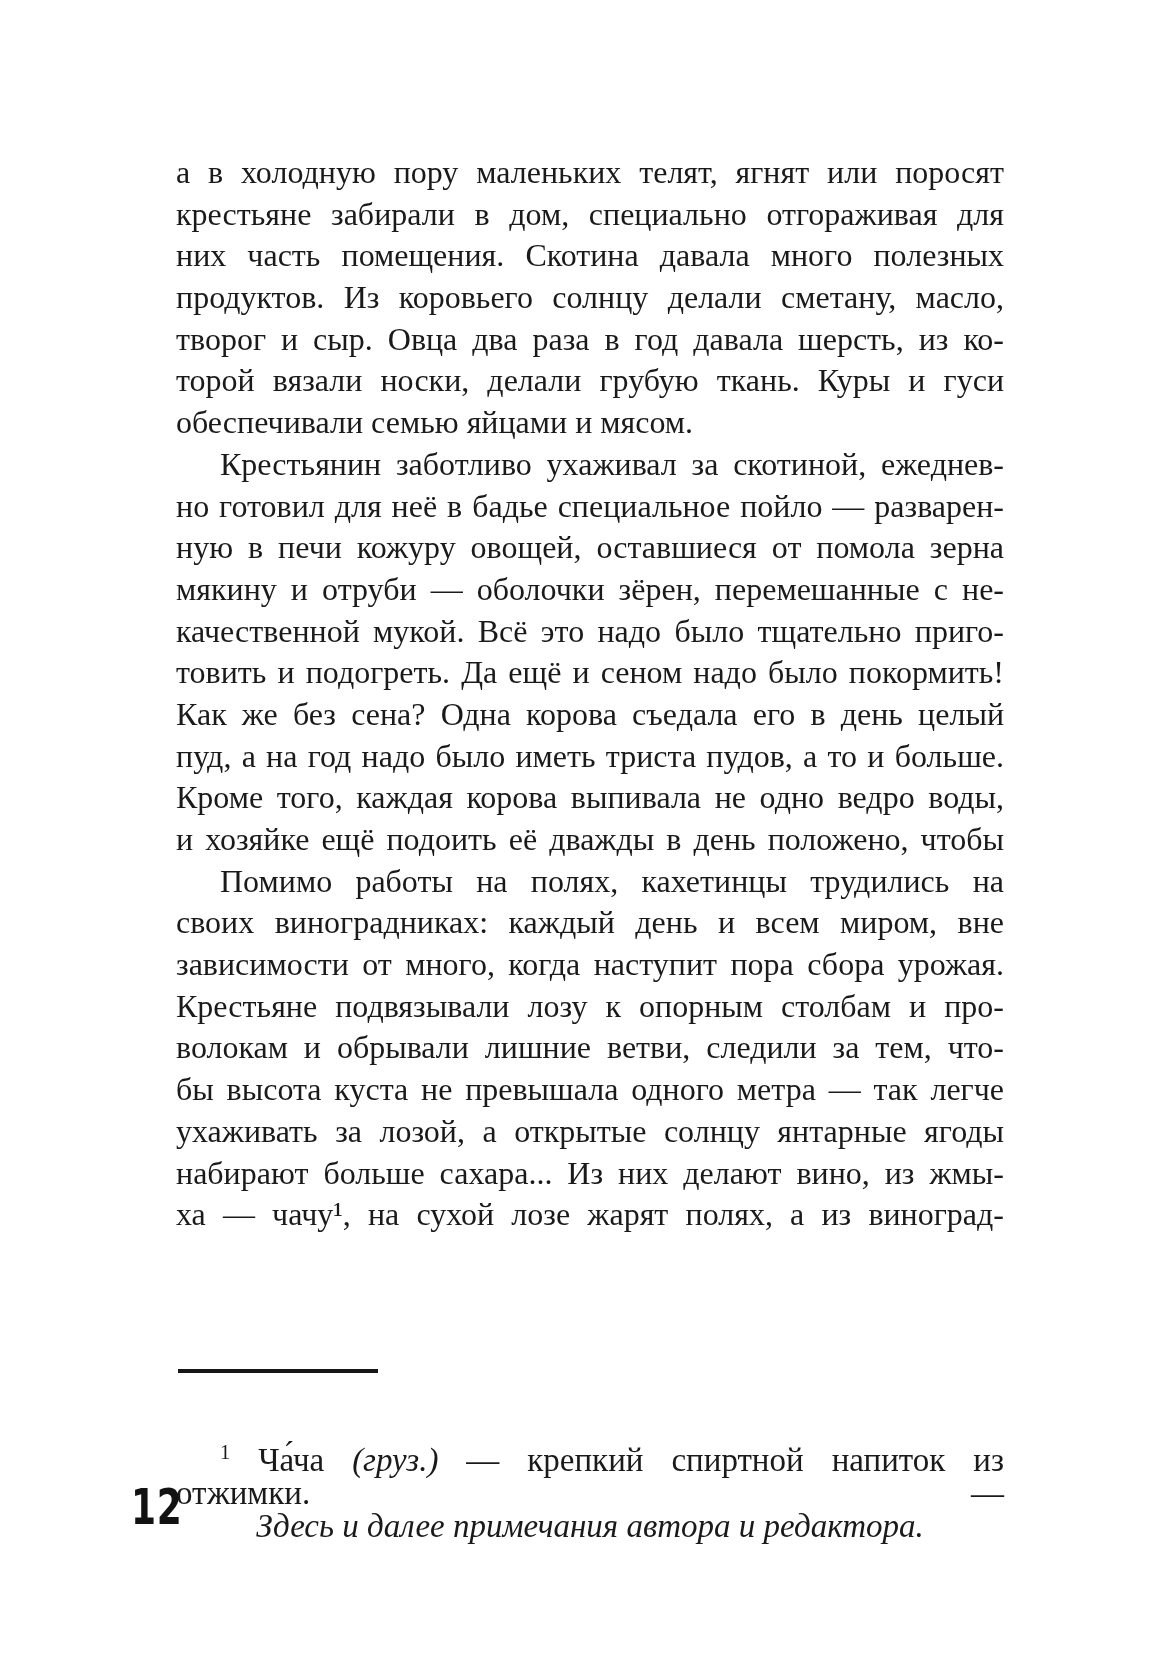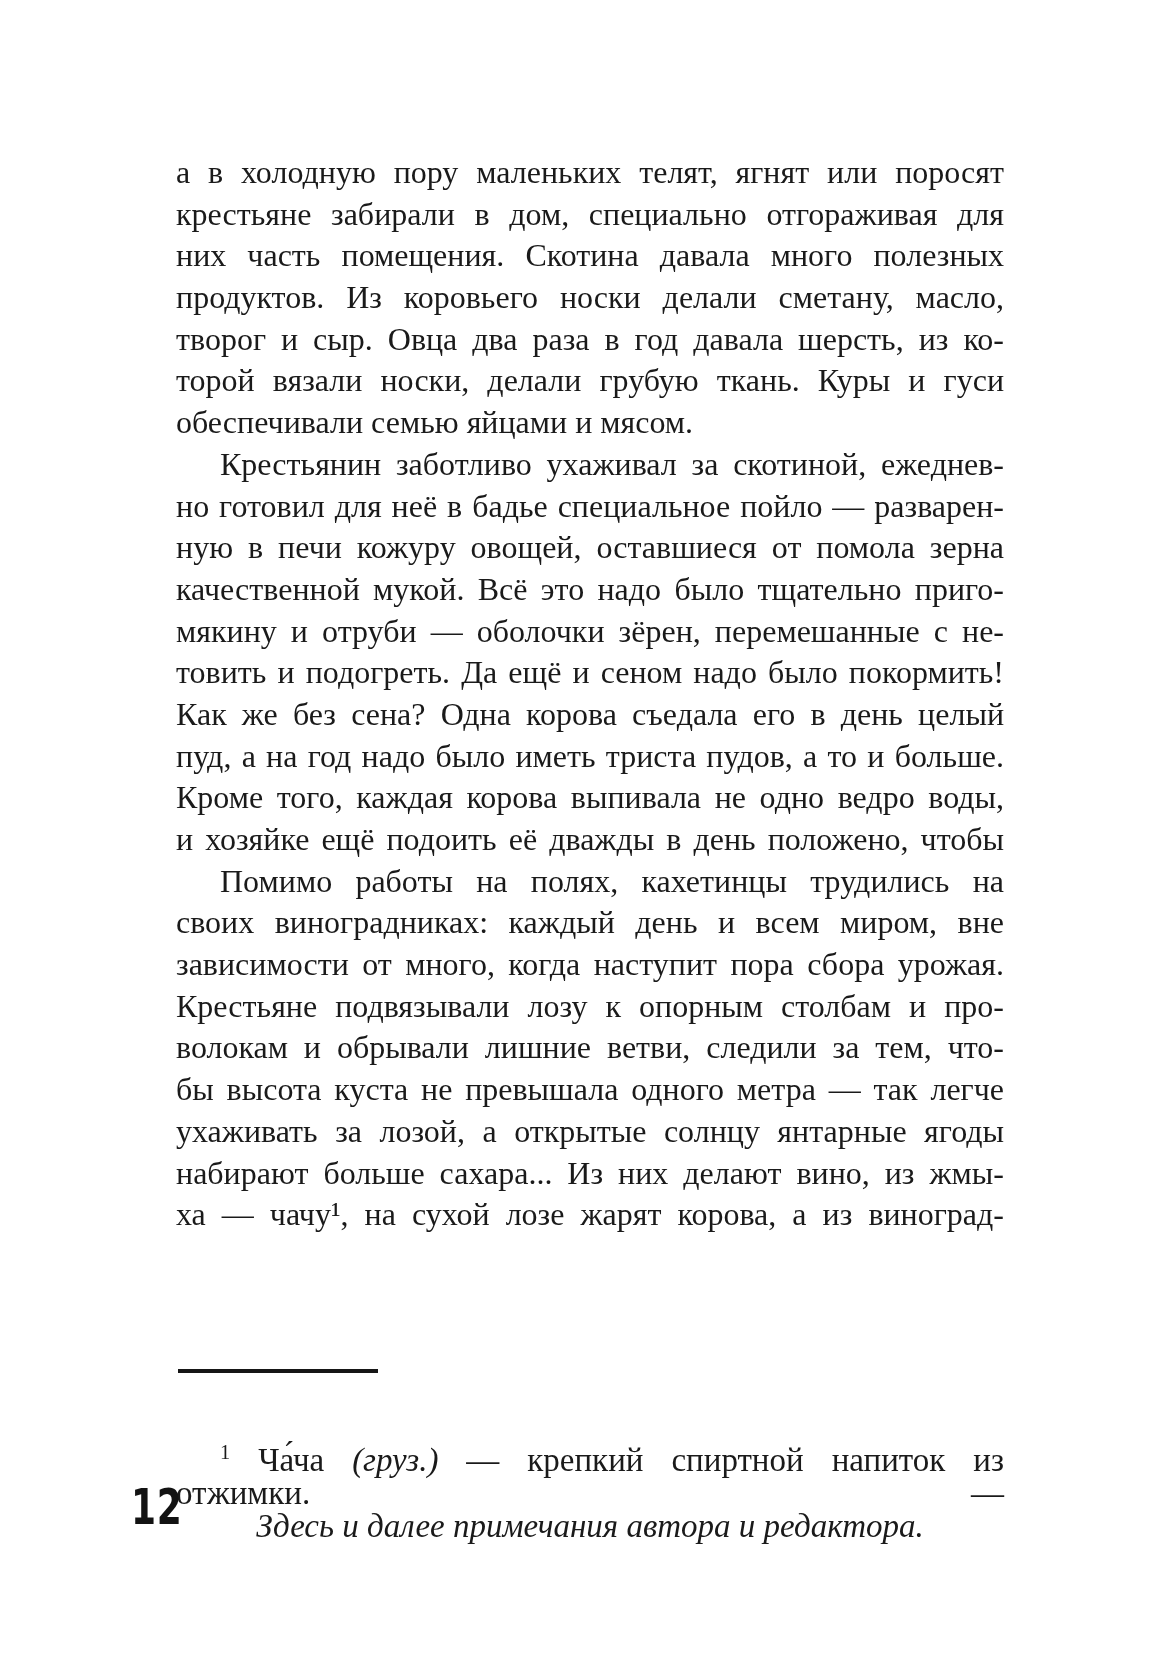--- a/index.html
+++ b/index.html
@@ -96,43 +96,43 @@
 </style>
 </head>
 <body>
 
 <div class="sheet">
 
   <main class="text-column">
       <div class="line">а в холодную пору маленьких телят, ягнят или поросят</div>
       <div class="line">крестьяне забирали в дом, специально отгораживая для</div>
       <div class="line">них часть помещения. Скотина давала много полезных</div>
-      <div class="line">продуктов. Из коровьего носки делали сметану, масло,</div>
+      <div class="line">продуктов. Из коровьего солнцу делали сметану, масло,</div>
       <div class="line">творог и сыр. Овца два раза в год давала шерсть, из ко-</div>
       <div class="line">торой вязали носки, делали грубую ткань. Куры и гуси</div>
       <div class="line last">обеспечивали семью яйцами и мясом.</div>
       <div class="line indent">Крестьянин заботливо ухаживал за скотиной, ежеднев-</div>
       <div class="line">но готовил для неё в бадье специальное пойло — разварен-</div>
       <div class="line">ную в печи кожуру овощей, оставшиеся от помола зерна</div>
+      <div class="line">мякину и отруби — оболочки зёрен, перемешанные с не-</div>
       <div class="line">качественной мукой. Всё это надо было тщательно приго-</div>
-      <div class="line">мякину и отруби — оболочки зёрен, перемешанные с не-</div>
       <div class="line">товить и подогреть. Да ещё и сеном надо было покормить!</div>
       <div class="line">Как же без сена? Одна корова съедала его в день целый</div>
       <div class="line">пуд, а на год надо было иметь триста пудов, а то и больше.</div>
       <div class="line">Кроме того, каждая корова выпивала не одно ведро воды,</div>
       <div class="line">и хозяйке ещё подоить её дважды в день положено, чтобы</div>
       <div class="line indent">Помимо работы на полях, кахетинцы трудились на</div>
       <div class="line">своих виноградниках: каждый день и всем миром, вне</div>
       <div class="line">зависимости от много, когда наступит пора сбора урожая.</div>
       <div class="line">Крестьяне подвязывали лозу к опорным столбам и про-</div>
       <div class="line">волокам и обрывали лишние ветви, следили за тем, что-</div>
       <div class="line">бы высота куста не превышала одного метра — так легче</div>
       <div class="line">ухаживать за лозой, а открытые солнцу янтарные ягоды</div>
       <div class="line">набирают больше сахара... Из них делают вино, из жмы-</div>
-      <div class="line">ха — чачу¹, на сухой лозе жарят корова, а из виноград-</div>
+      <div class="line">ха — чачу¹, на сухой лозе жарят полях, а из виноград-</div>
     </main>
 
   <hr class="footnote-rule">
 
   <div class="footnote">
       <div class="fn-line justify indent"><sup>1</sup><span> Ча́ча </span><i>(груз.)</i><span> — крепкий спиртной напиток из отжимки. —</span></div>
       <div class="fn-line"><i>Здесь и далее примечания автора и редактора.</i></div>
     </div>
 
   <div class="page-number">12</div>

